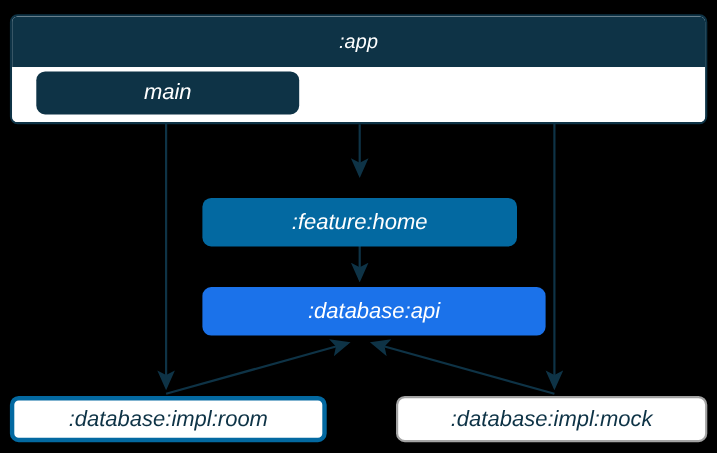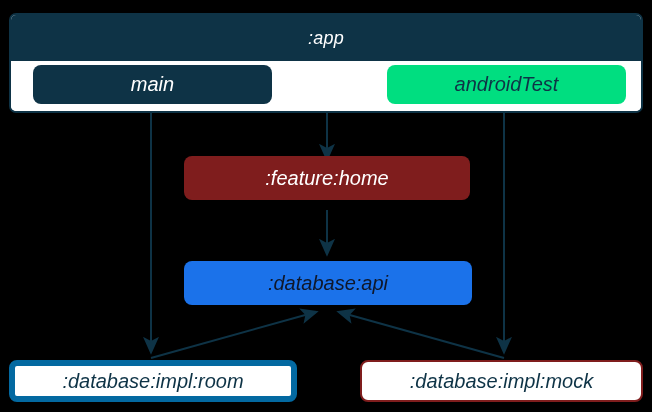--- a/index.html
+++ b/index.html
@@ -76,51 +76,51 @@
   .node-androidtest {
     left: 376px;
     top: 4px;
     width: 239px;
     height: 39px;
     background: #00de80;
     color: #0e3346;
   }
   .node-feature-home {
     left: 184px;
-    top: 156px;
+    top: 180px;
     width: 286px;
     height: 44px;
-    background: #7f1d1d;
+    background: #0369a1;
     color: #ffffff;
   }
   .node-database-api {
     left: 184px;
     top: 261px;
-    width: 288px;
+    width: 312px;
     height: 44px;
     background: #1b72ea;
-    color: #0f172a;
+    color: #ffffff;
   }
   .node-impl-room {
     left: 9px;
     top: 360px;
     width: 288px;
     height: 42px;
     background: #ffffff;
     color: #0e3346;
-    border: 6px solid #0369a1;
+    border: 4px solid #0369a1;
   }
   .node-impl-mock {
     left: 360px;
     top: 360px;
     width: 283px;
     height: 42px;
     background: #ffffff;
     color: #0e3346;
-    border: 2px solid #7f1d1d;
+    border: 2px solid #a3a3a3;
   }
 </style>
 </head>
 <body>
 
 <div id="canvas">
 
   <svg class="edges" viewBox="0 0 652 412">
     <defs>
       <marker id="arrowhead" markerWidth="9" markerHeight="9" refX="7.6" refY="4" orient="auto" markerUnits="strokeWidth">
@@ -140,23 +140,20 @@
 
     <line x1="504" y1="358" x2="339" y2="312" stroke="#0e3346" stroke-width="2" marker-end="url(#arrowhead)"></line>
   </svg>
 
   <div class="subgraph">
     <div class="subgraph-header">:app</div>
     <div class="subgraph-body">
       <div class="node node-main">
         <span>main</span>
       </div>
-      <div class="node node-androidtest">
-        <span>androidTest</span>
-      </div>
     </div>
   </div>
 
   <div class="node node-feature-home">
     <span>:feature:home</span>
   </div>
 
   <div class="node node-database-api">
     <span>:database:api</span>
   </div>

